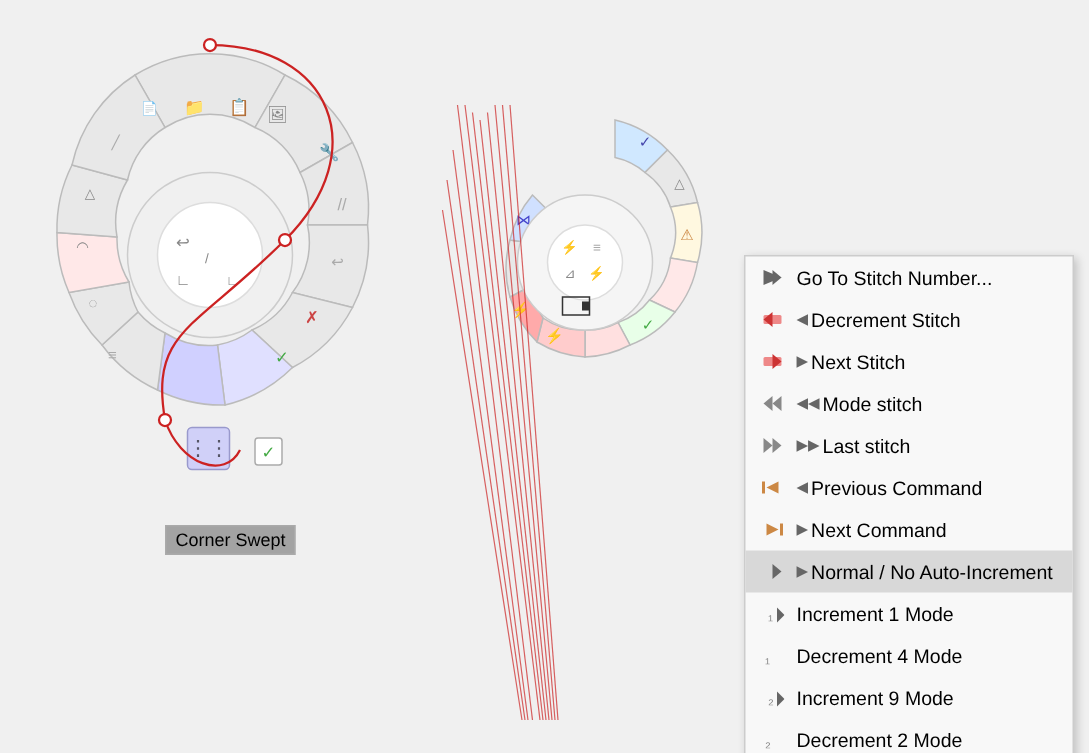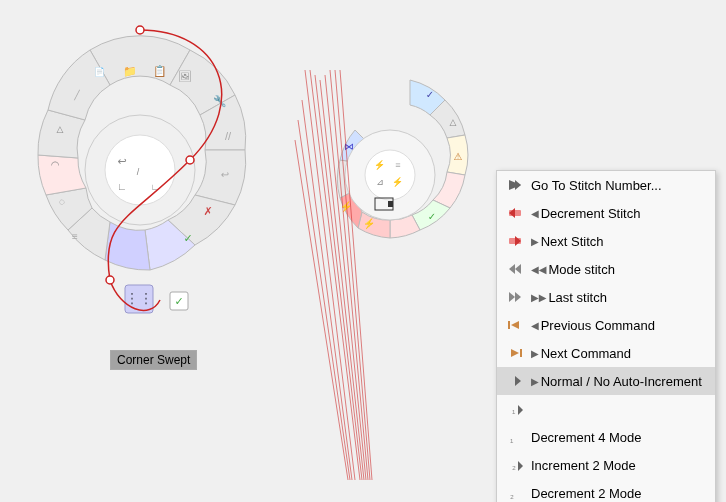--- a/index.html
+++ b/index.html
@@ -315,38 +315,39 @@
     <span class="menu-arrow">▶</span>
     <span>Normal / No Auto-Increment</span>
   </div>
   <div class="menu-item">
     <span class="menu-icon">
       <svg width="16" height="16">
         <text x="5" y="12" font-size="10" fill="#888">₁</text>
         <polygon points="9,2 14,7 9,12" fill="#666" transform="translate(2,2)"></polygon>
       </svg>
     </span>
+    <span>Increment 1 Mode</span>
   </div>
   <div class="menu-item">
     <span class="menu-icon">
       <svg width="16" height="16">
         <text x="3" y="13" font-size="10" fill="#888">₁</text>
         <polygon points="9,4 14,9 9,14" fill="#666" transform="translate(-2,-2) scale(-1,1) translate(-8,0)"></polygon>
       </svg>
     </span>
     <span>Decrement 4 Mode</span>
   </div>
   <div class="menu-item">
     <span class="menu-icon">
       <svg width="16" height="16">
         <text x="5" y="12" font-size="10" fill="#888">₂</text>
         <polygon points="9,2 14,7 9,12" fill="#666" transform="translate(2,2)"></polygon>
       </svg>
     </span>
-    <span>Increment 2 Mode</span>
+    <span>Increment 9 Mode</span>
   </div>
   <div class="menu-item">
     <span class="menu-icon">
       <svg width="16" height="16">
         <text x="3" y="13" font-size="10" fill="#888">₂</text>
       </svg>
     </span>
     <span>Decrement 2 Mode</span>
   </div>
 </div>

